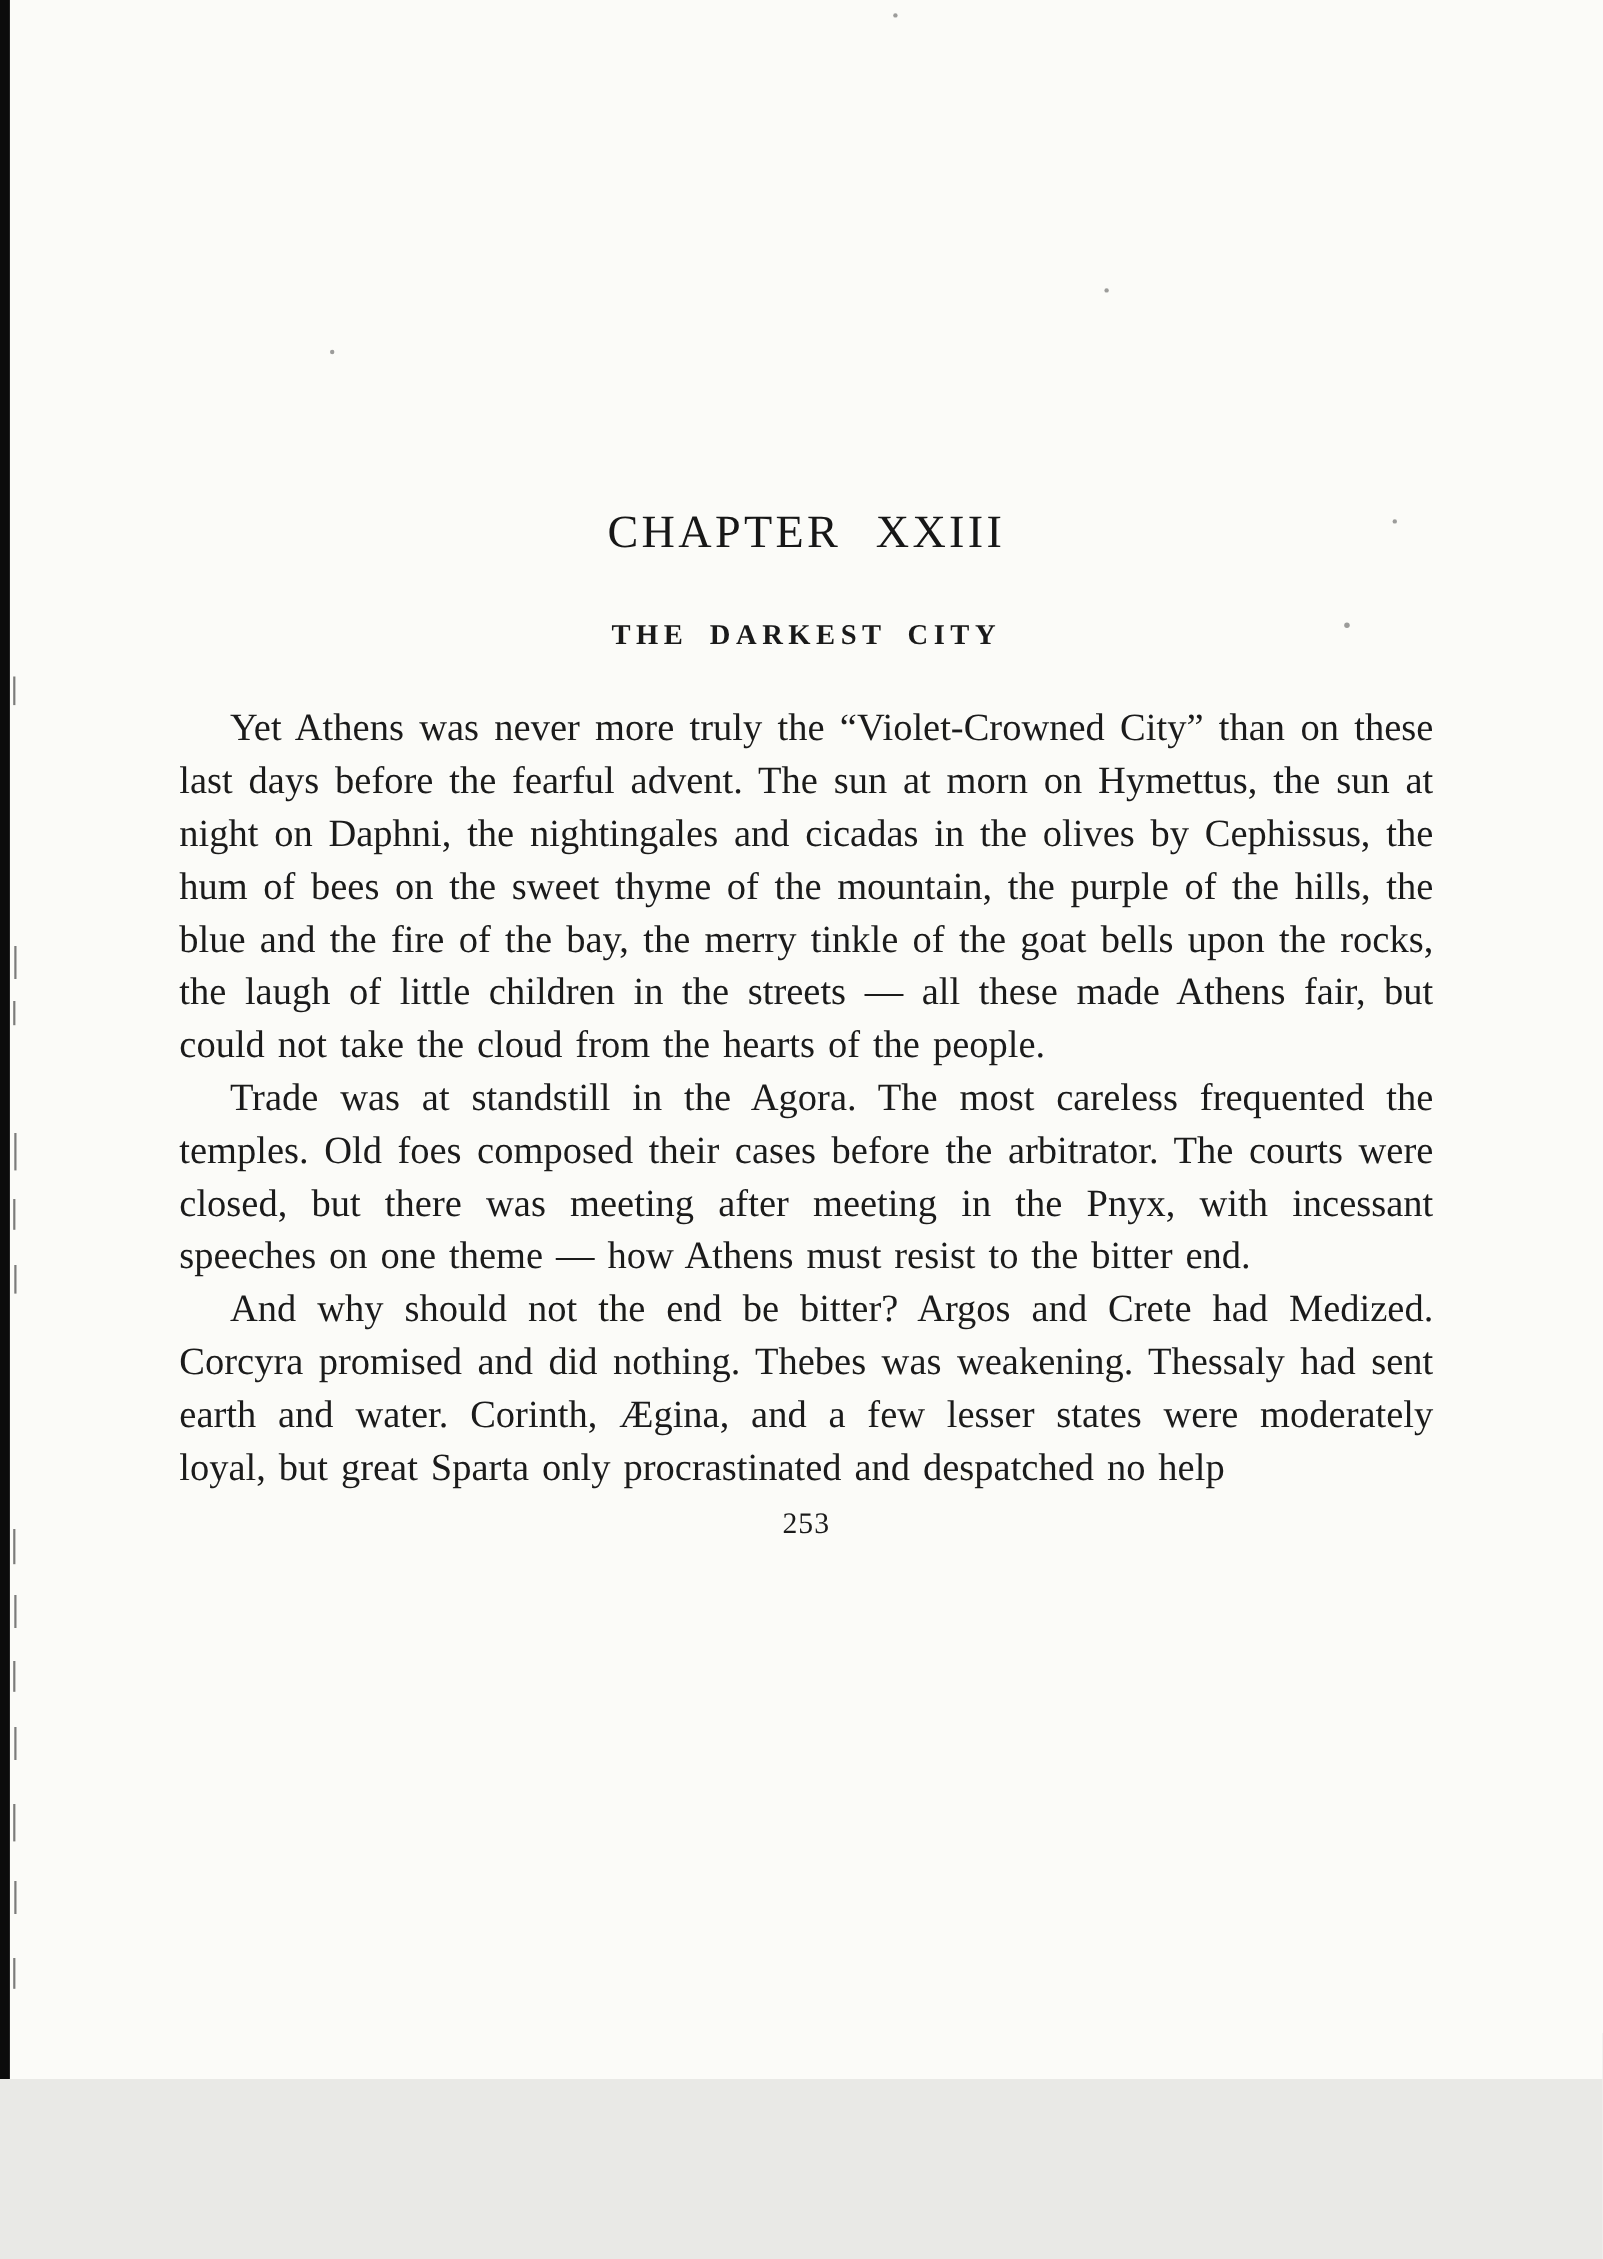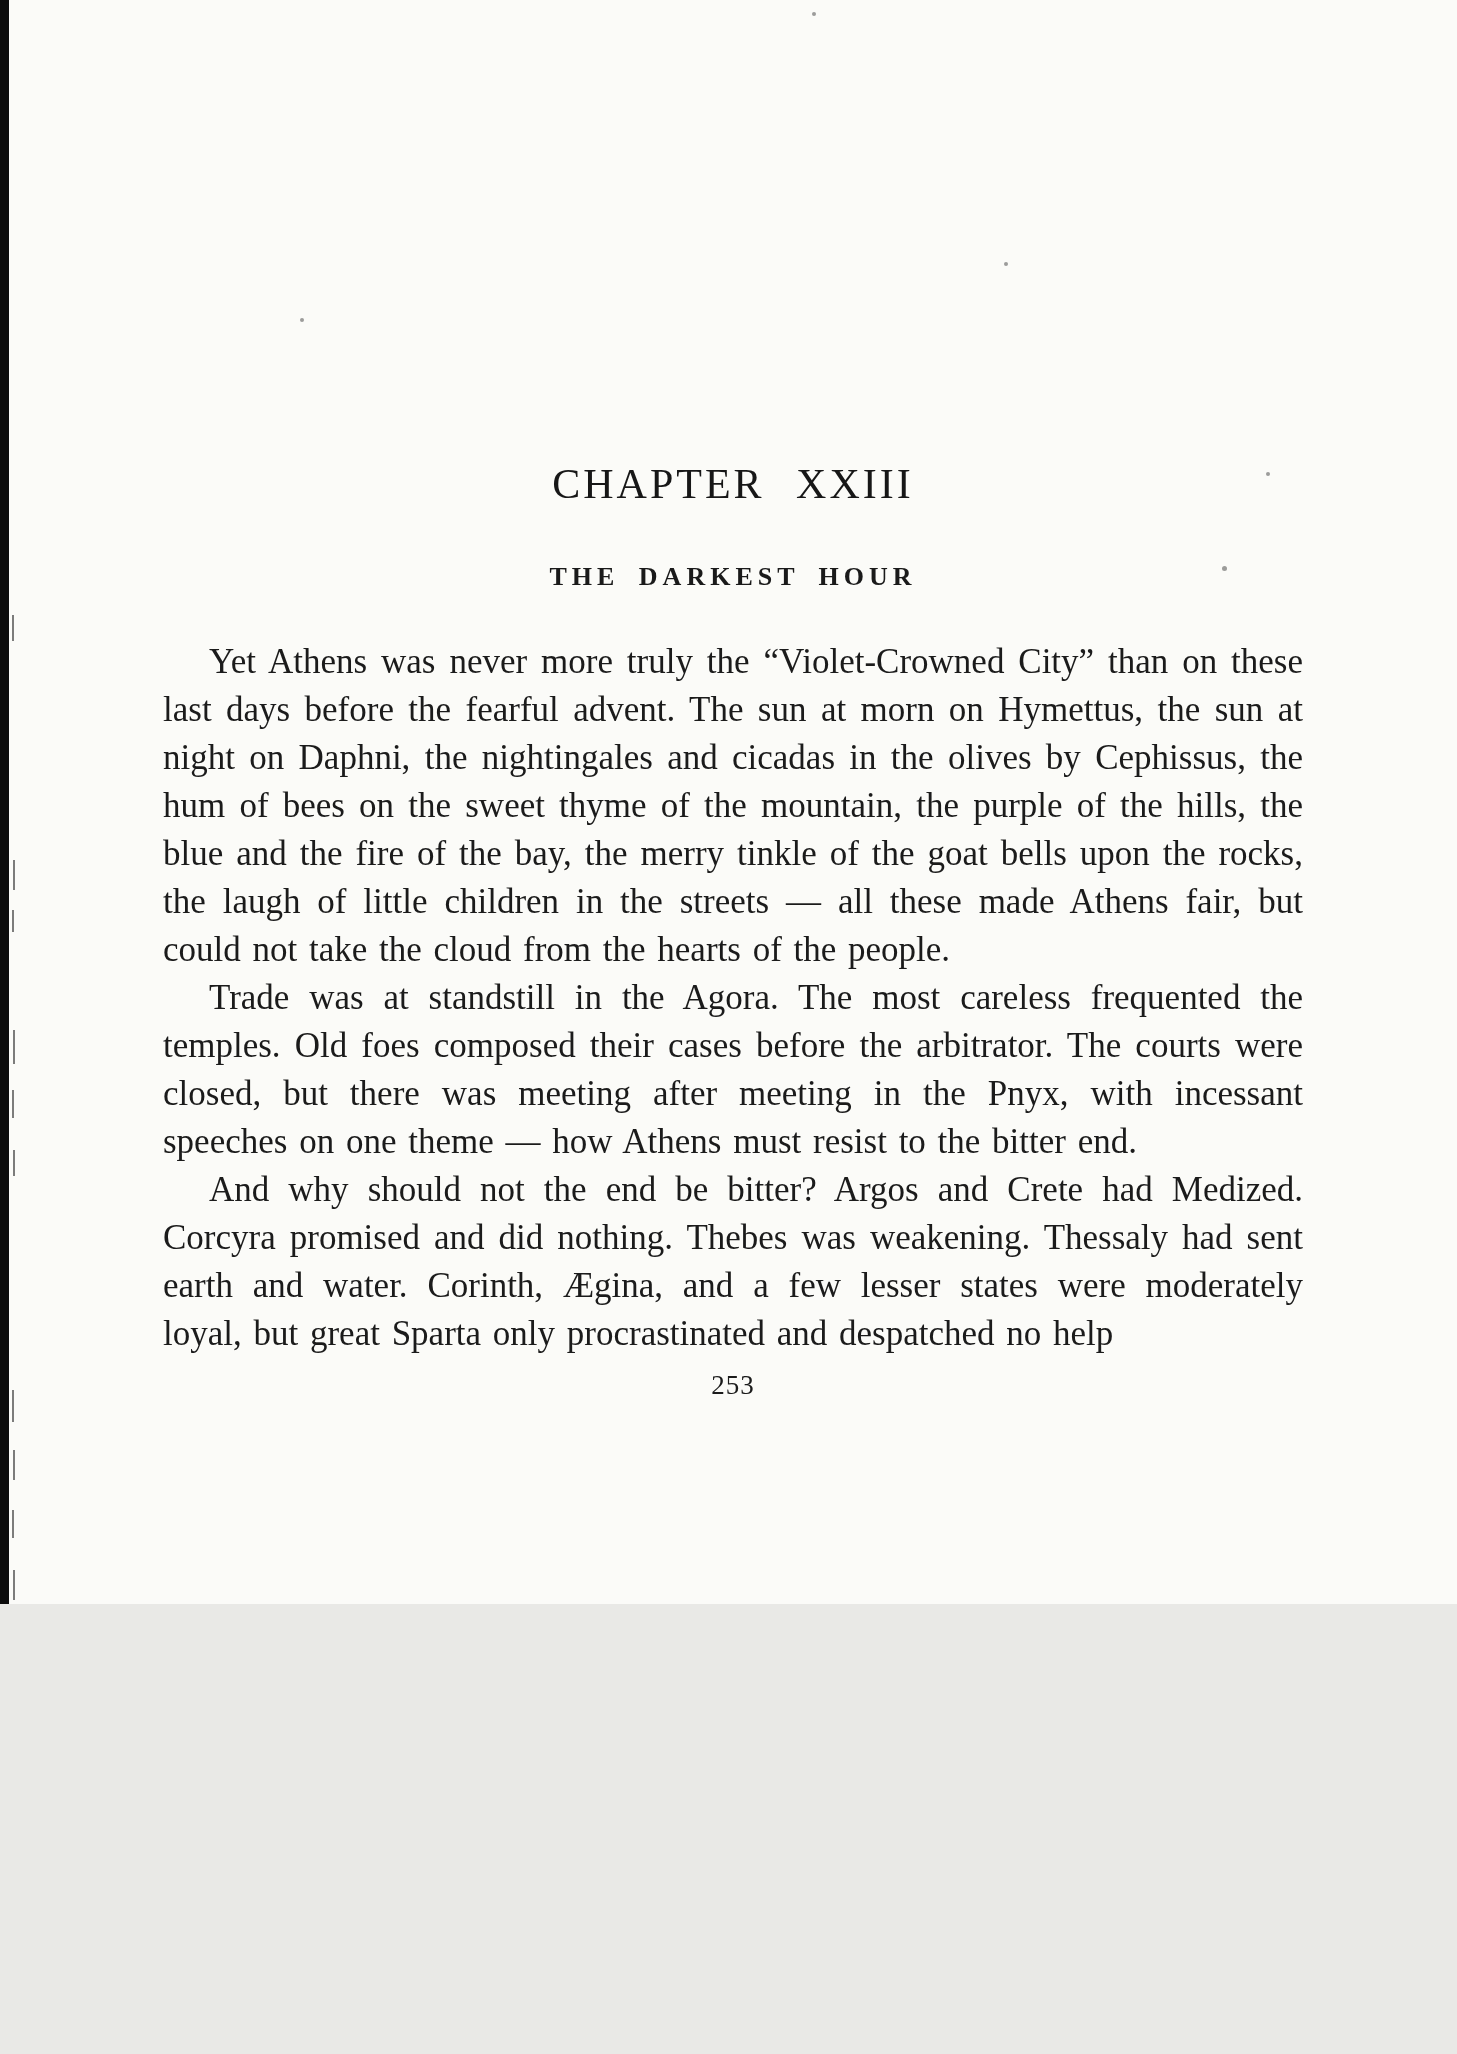--- a/index.html
+++ b/index.html
@@ -3,21 +3,21 @@
 <meta charset="utf-8">
 <style>
   html, body {
     margin: 0;
     padding: 0;
     background: #e9e9e6;
   }
   .page {
     position: relative;
     width: 1457px;
-    height: 1604px;
+    height: 1890px;
     background: #fbfbf8;
     overflow: hidden;
     font-family: "Liberation Serif", "DejaVu Serif", serif;
     color: #1c1c1c;
   }
   
   .edge-strip {
     position: absolute;
     left: 0;
     top: 0;
@@ -105,21 +105,21 @@
   <div class="scan-dot" style="left:1004px; top:262px;  width:4px; height:4px;"></div>
   <div class="scan-dot" style="left:1222px; top:566px;  width:5px; height:5px;"></div>
   <div class="scan-dot" style="left:1266px; top:472px;  width:4px; height:4px;"></div>
   <div class="scan-dot" style="left:300px;  top:318px;  width:4px; height:4px;"></div>
   <div class="scan-dot" style="left:430px;  top:2010px; width:4px; height:4px;"></div>
   <div class="scan-dot" style="left:502px;  top:1960px; width:4px; height:4px;"></div>
 
   <div class="content">
     <h1 class="chapter-title">CHAPTER XXIII</h1>
 
-    <h2 class="section-title">THE DARKEST HOUR</h2>
+    <h2 class="section-title">THE DARKEST CITY</h2>
 
     <div class="body-text">
       <p>Yet Athens was never more truly the “Violet-Crowned City” than on these last days before the fearful advent. The sun at morn on Hymettus, the sun at night on Daphni, the nightingales and cicadas in the olives by Cephissus, the hum of bees on the sweet thyme of the mountain, the purple of the hills, the blue and the fire of the bay, the merry tinkle of the goat bells upon the rocks, the laugh of little children in the streets — all these made Athens fair, but could not take the cloud from the hearts of the people.</p>
       <p>Trade was at standstill in the Agora.  The most careless frequented the temples.  Old foes composed their cases before the arbitrator.  The courts were closed, but there was meeting after meeting in the Pnyx, with incessant speeches on one theme — how Athens must resist to the bitter end.</p>
       <p>And why should not the end be bitter?  Argos and Crete had Medized.  Corcyra promised and did nothing.  Thebes was weakening.  Thessaly had sent earth and water.  Corinth, Ægina, and a few lesser states were moderately loyal, but great Sparta only procrastinated and despatched no help</p>
     </div>
 
     <div class="page-number">253</div>
   </div>
 

